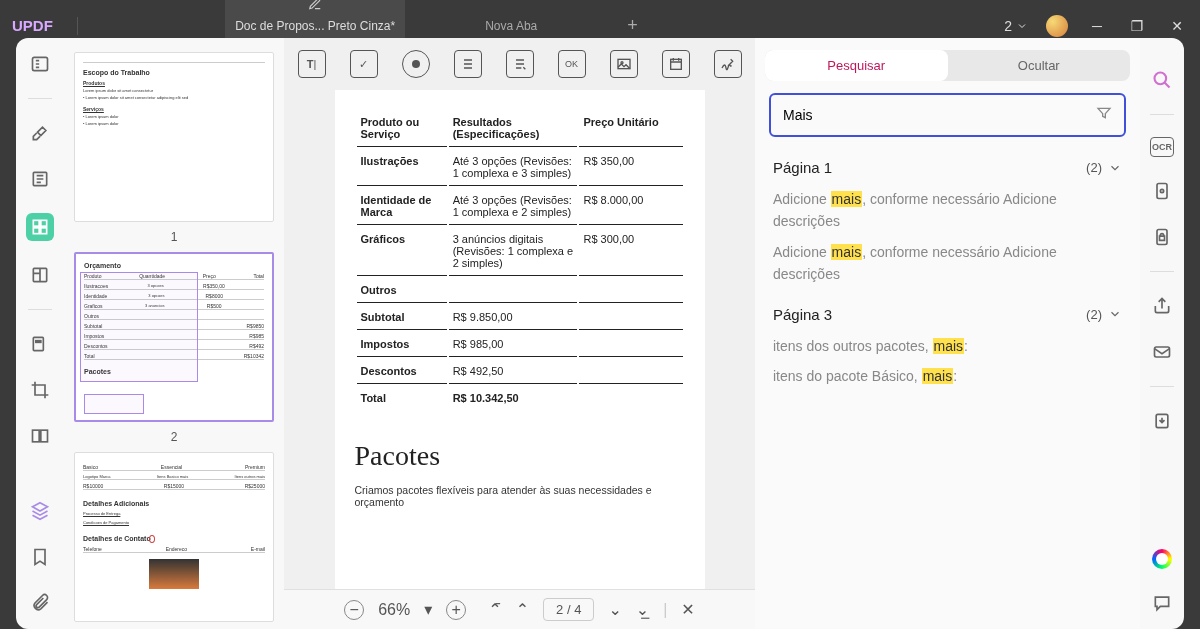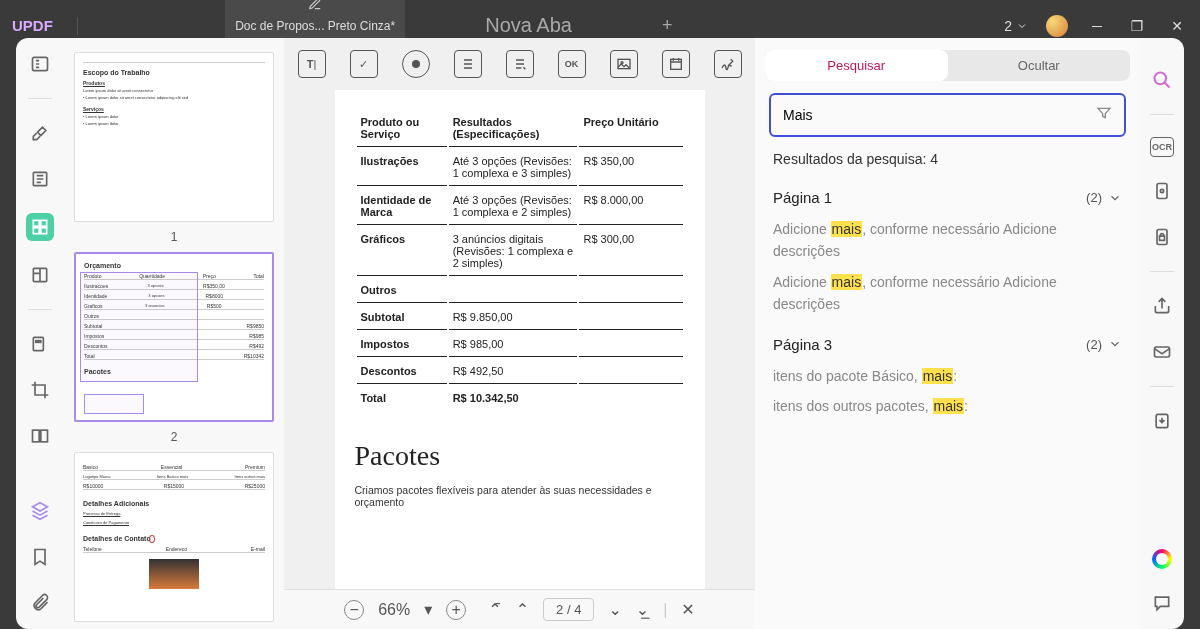--- a/index.html
+++ b/index.html
@@ -7,21 +7,21 @@
 
 
 .titlebar { height: 51px; background: #3a3a3a; display: flex; align-items: center; padding: 0 12px; color: #ddd; }
 .logo { color: #d9a8ff; font-weight: 700; font-size: 15px; margin-right: 14px; }
 .divider-v { width: 1px; height: 18px; background: #555; margin: 0 10px; }
 .menu-item { font-size: 14px; color: #ddd; padding: 0 10px; cursor: pointer; margin-top: 40px; }
 .menu-item.help { position: relative; }
 .help-dot { position: absolute; top: 2px; right: 2px; width: 4px; height: 4px; background: #4dd0a5; border-radius: 50%; }
 .tab { display: flex; align-items: center; background: #4a4a4a; border-radius: 6px; padding: 6px 10px; margin-left: 14px; gap: 8px; font-size: 12px; color: #ddd; flex-direction: column; }
 .tab .close { color: #bbb; cursor: pointer; }
-.newtab-label { margin-left: 80px; color: #aaa; font-size: 20px; }
+.newtab-label { margin-left: 80px; color: #aaa; font-size: 12px; }
 .plus-tab { margin-left: 90px; color: #aaa; font-size: 18px; cursor: pointer; }
 .titlebar-right { margin-left: auto; display: flex; align-items: center; gap: 18px; }
 .page-count { color: #ddd; font-size: 14px; display: flex; align-items: center; gap: 4px; }
 .avatar { width: 22px; height: 22px; border-radius: 50%; background: radial-gradient(circle at 30% 30%, #f7d976, #d67f3c); }
 .win-btn { color: #ddd; font-size: 14px; cursor: pointer; width: 22px; text-align: center; }
 
 
 .workspace { position: absolute; top: 38px; left: 16px; right: 16px; bottom: 0; background: #f8f8f8; border-radius: 12px; display: flex; overflow: hidden; }
 
 
@@ -296,21 +296,21 @@
       <div class="tool-btn">
           <svg viewBox="0 0 24 24" fill="none" stroke="currentColor" stroke-width="2">
             <path d="M6 6h12M6 12h12M6 18h12"></path>
           </svg>
         </div>
       <div class="tool-btn">
           <svg viewBox="0 0 24 24" fill="none" stroke="currentColor" stroke-width="2">
             <path d="M6 6h12M6 12h12M6 18h8M17 17l3 3"></path>
           </svg>
         </div>
-      <div class="tool-btn" style="font-size:9px;font-weight:700">OK</div>
+      <div class="tool-btn" style="font-size:9px;font-weight:400">OK</div>
       <div class="tool-btn">
           <svg viewBox="0 0 24 24" fill="none" stroke="currentColor" stroke-width="2">
             <rect x="3" y="5" width="18" height="14"></rect>
             <circle cx="9" cy="10" r="1.5"></circle>
             <path d="M3 17l5-5 4 4 3-3 6 6"></path>
           </svg>
         </div>
       <div class="tool-btn">
           <svg viewBox="0 0 24 24" fill="none" stroke="currentColor" stroke-width="2">
             <rect x="4" y="5" width="16" height="15"></rect>
@@ -399,21 +399,20 @@
     <div class="segmented">
       <div class="active">Pesquisar</div>
       <div>Ocultar</div>
     </div>
     <div class="search-box">
       <input value="Mais" style="">
       <span class="filter-icon"><svg width="16" height="16" viewBox="0 0 24 24" fill="none" stroke="currentColor" stroke-width="2">
             <path d="M3 5h18l-7 8v6l-4-2v-4z"></path>
           </svg></span>
     </div>
-    <div class="result-count">Resultados da pesquisa: 4</div>
 
     <div class="result-section">
       <div class="result-head">
         <span>Página 1</span>
         <span class="cnt">
             <span>(2)</span>
             <svg width="14" height="14" viewBox="0 0 24 24" fill="none" stroke="#666" stroke-width="2">
               <path d="M6 9l6 6 6-6"></path>
             </svg>
           </span>
@@ -425,22 +424,22 @@
     <div class="result-section">
       <div class="result-head">
         <span>Página 3</span>
         <span class="cnt">
             <span>(2)</span>
             <svg width="14" height="14" viewBox="0 0 24 24" fill="none" stroke="#666" stroke-width="2">
               <path d="M6 9l6 6 6-6"></path>
             </svg>
           </span>
       </div>
+      <div class="result-line"><span>itens dos outros pacotes, </span><span class="hl">mais</span><span>:</span></div>
       <div class="result-line"><span>itens do pacote Básico, </span><span class="hl">mais</span><span>:</span></div>
-      <div class="result-line"><span>itens dos outros pacotes, </span><span class="hl">mais</span><span>:</span></div>
     </div>
   </div>
 
   <div class="rail-right">
     <div class="rail-icon search-big">
         <svg width="22" height="22" viewBox="0 0 24 24" fill="none" stroke="currentColor" stroke-width="2.5">
           <circle cx="10" cy="10" r="7"></circle>
           <path d="M21 21l-6-6"></path>
         </svg>
       </div>

